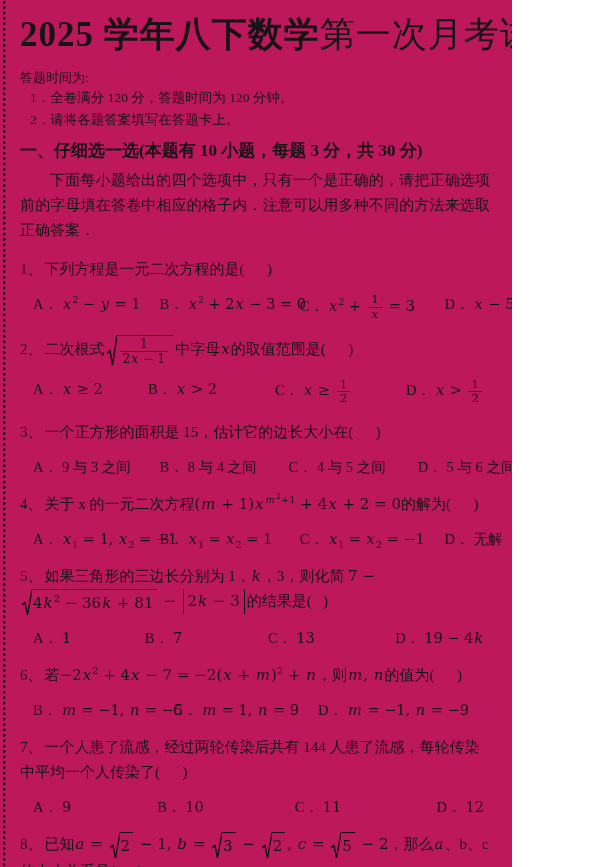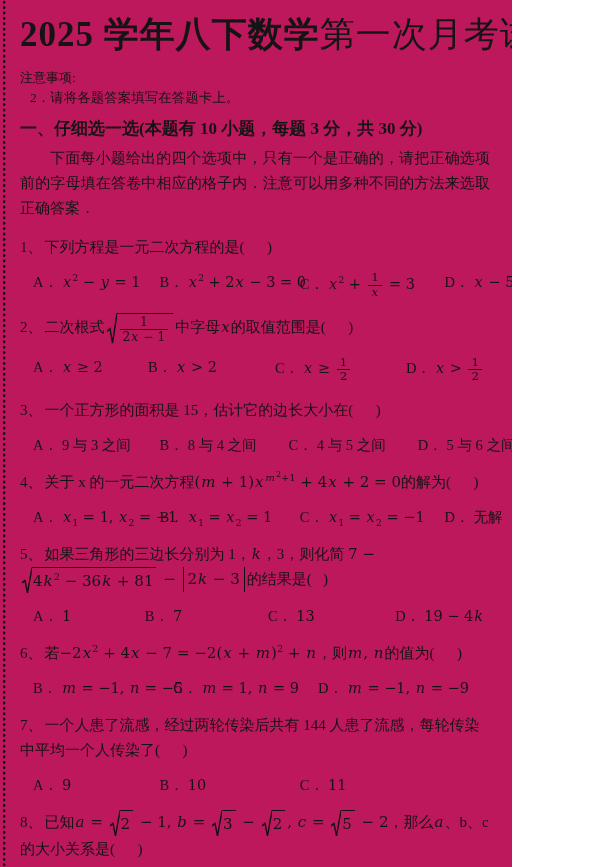--- a/index.html
+++ b/index.html
@@ -66,21 +66,22 @@
   .mabs{display:inline-block;border-left:1px solid #111;border-right:1px solid #111;padding:0 4px;margin:0 2px;}
 </style>
 </head>
 <body>
 
 <div class="page">
   <div class="perf"></div>
 
   <h1 class="title"><span class="tbold">2025 学年八下数学</span><span class="treg">第一次月考试</span><span class="tbold">卷</span></h1>
 
-  <div class="notice-head">注意事项:</div>
+  <div class="notice-head">答题时间为:</div>
+  <div class="notice-item">1．全卷满分 120 分，答题时间为 120 分钟。</div>
   <div class="notice-item">2．请将各题答案填写在答题卡上。</div>
 
   <div class="sec-head">一、仔细选一选(本题有 10 小题，每题 3 分，共 30 分)</div>
   <p class="intro">下面每小题给出的四个选项中，只有一个是正确的，请把正确选项前的字母填在答卷中相应的格子内．注意可以用多种不同的方法来选取正确答案．</p>
 
   <div id="questions">
       <div class="q">
         <div class="qstem"><span class="qnum">1、</span><span class="mtx">下列方程是一元二次方程的是(&nbsp;&nbsp;&nbsp;&nbsp;&nbsp;&nbsp;)</span></div>
         <div class="qopts">
           <span class="opt opt1"><span class="olabel">A．</span><span class="obody"><span class="mi">x</span><sup class="msup"><span class="mn">2</span></sup><span class="mn"> − </span><span class="mi">y</span><span class="mn"> = 1</span></span></span>
@@ -158,20 +159,21 @@
           <span class="opt opt3"><span class="olabel">C．</span><span class="obody"><span class="mi">m</span><span class="mn"> = 1, </span><span class="mi">n</span><span class="mn"> = 9</span></span></span>
           <span class="opt opt4"><span class="olabel">D．</span><span class="obody"><span class="mi">m</span><span class="mn"> = −1, </span><span class="mi">n</span><span class="mn"> = −9</span></span></span>
         </div>
       </div>
       <div class="q">
         <div class="qstem"><span class="qnum">7、</span><span class="mtx">一个人患了流感，经过两轮传染后共有 144 人患了流感，每轮传染中平均一个人传染了(&nbsp;&nbsp;&nbsp;&nbsp;&nbsp;&nbsp;)</span></div>
         <div class="qopts">
           <span class="opt opt1"><span class="olabel">A．</span><span class="obody"><span class="mn">9</span></span></span>
           <span class="opt opt2"><span class="olabel">B．</span><span class="obody"><span class="mn">10</span></span></span>
           <span class="opt opt3"><span class="olabel">C．</span><span class="obody"><span class="mn">11</span></span></span>
+          <span class="opt opt4"><span class="olabel">D．</span><span class="obody"><span class="mn">12</span></span></span>
         </div>
       </div>
       <div class="q">
         <div class="qstem"><span class="qnum">8、</span><span class="mtx">已知</span><span class="mi">a</span><span class="mn"> = </span><span class="msqrt">
             <span class="rsign">
               <svg viewBox="0 0 10 24" preserveAspectRatio="none">
                 <path d="M0 14 L3 12 L5.5 23 L10 0.6" fill="none" stroke="#111" stroke-width="1.4"></path>
               </svg>
             </span>
             <span class="rbody"><span class="mn">2</span></span>

